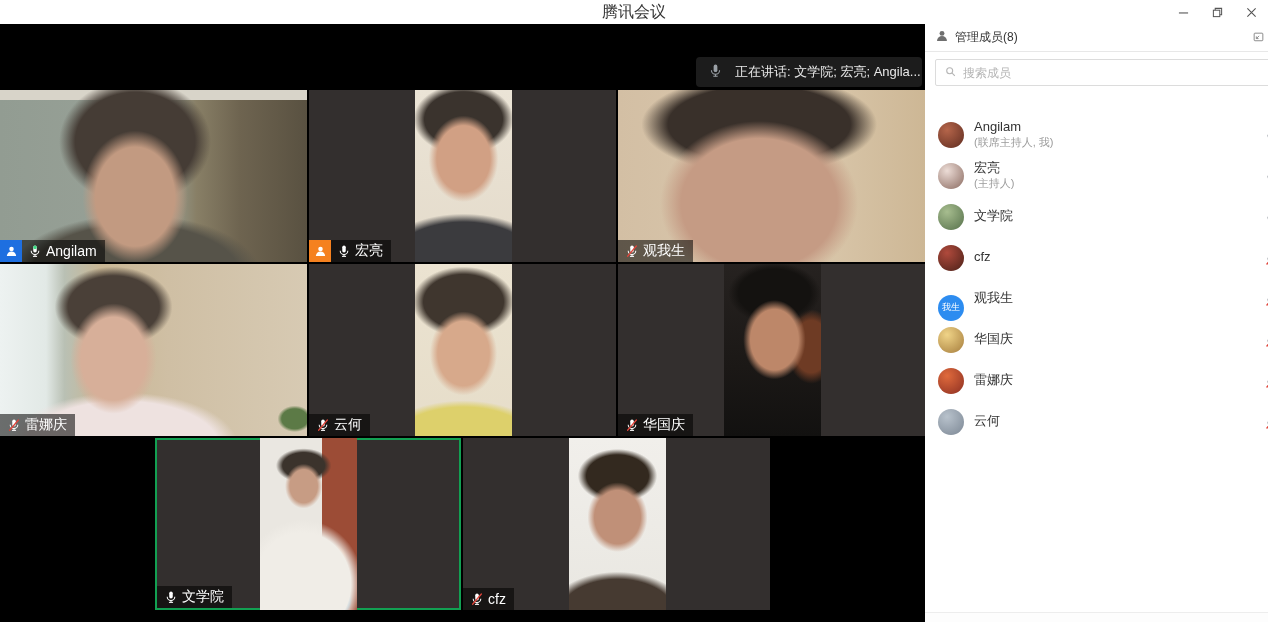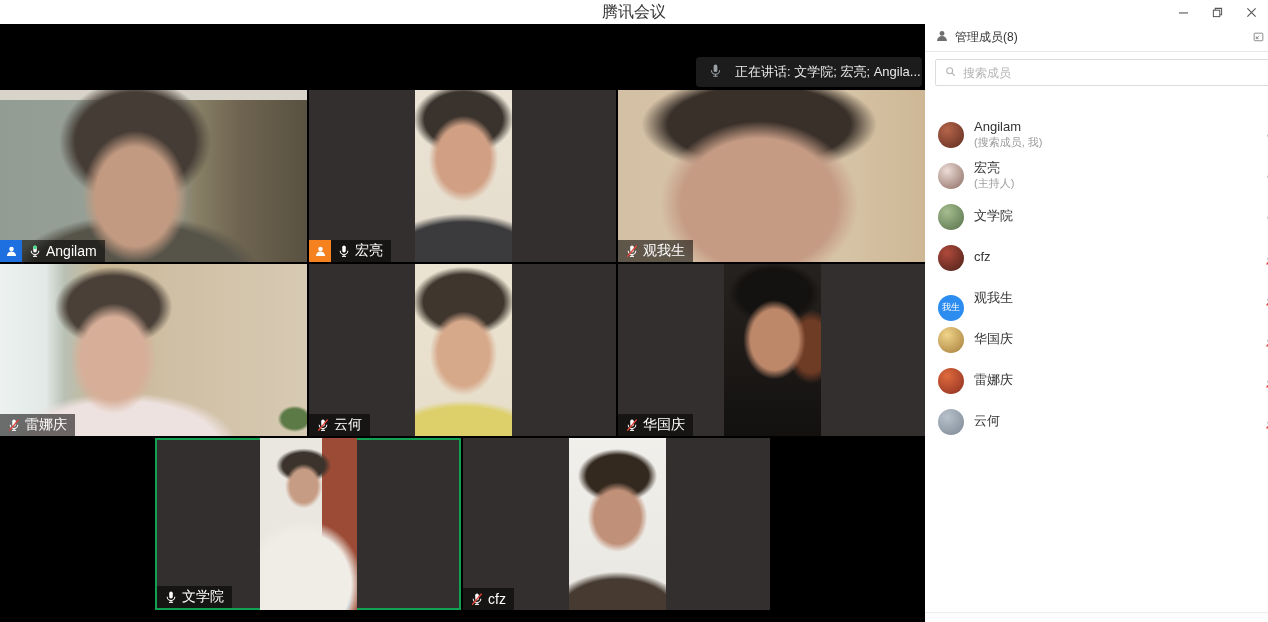--- a/index.html
+++ b/index.html
@@ -329,21 +329,21 @@
           <line x1="15" y1="15" x2="20" y2="20"></line>
       </svg>
     </span>
     <input type="text" placeholder="搜索成员" style="">
   </div>
   <div class="member-list">
       <div class="member">
         <span class="m-avatar" style="background: radial-gradient(circle at 35% 30%, rgb(181, 101, 74), rgb(95, 44, 32));"></span>
         <div class="m-text">
           <div class="m-name">Angilam</div>
-          <div class="m-sub">(搜索成员, 我)</div>
+          <div class="m-sub">(联席主持人, 我)</div>
         </div>
         <div class="m-icons">
           <span>
             <svg width="16" height="16" viewBox="0 0 24 24">
     <rect x="9" y="2.5" width="6" height="12" rx="3" fill="#b9bdc2"></rect>
     <path d="M5.5 11.5a6.5 6.5 0 0 0 13 0" fill="none" stroke="#b9bdc2" stroke-width="1.8"></path>
     <line x1="12" y1="18" x2="12" y2="21.2" stroke="#b9bdc2" stroke-width="1.8"></line>
     <line x1="8.5" y1="21.2" x2="15.5" y2="21.2" stroke="#b9bdc2" stroke-width="1.8"></line>
             </svg>
           </span>

